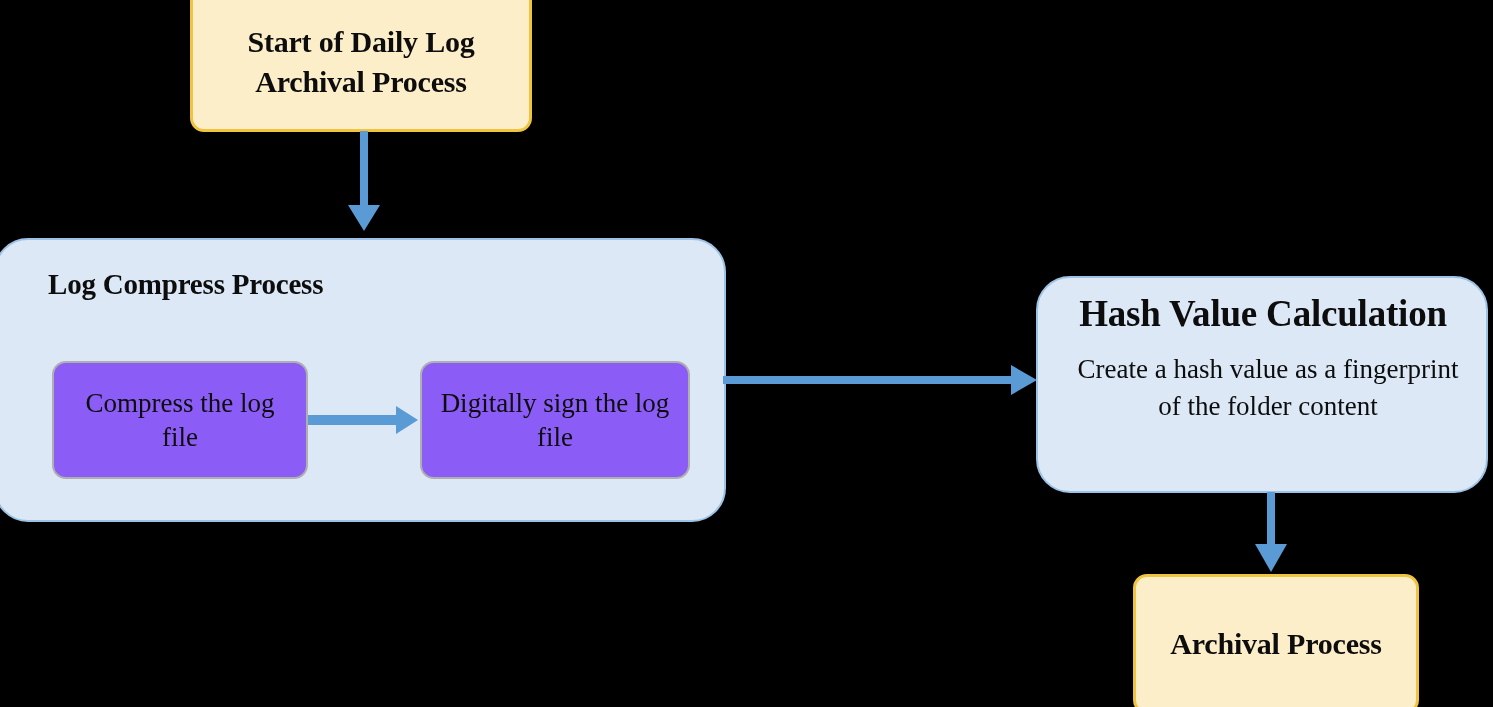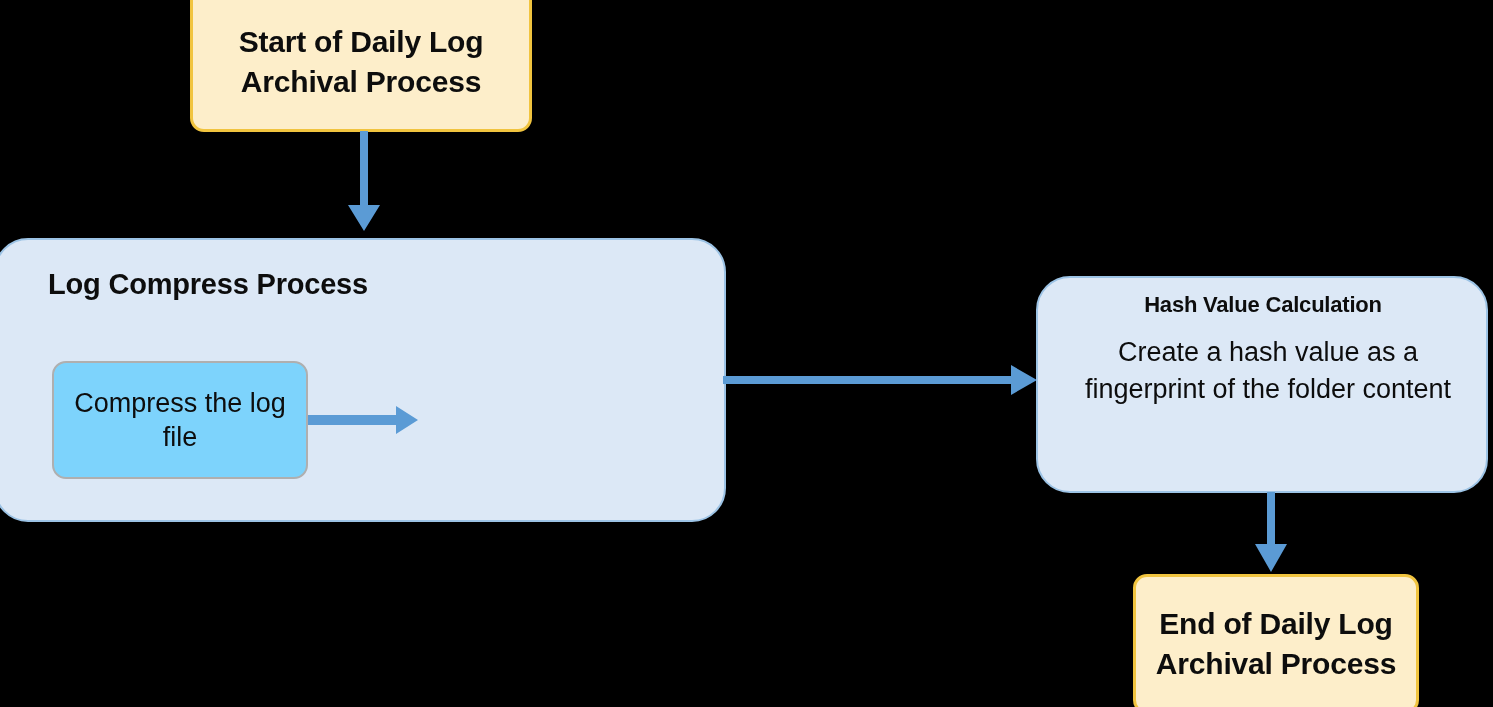--- a/index.html
+++ b/index.html
@@ -6,21 +6,21 @@
     margin: 0;
     padding: 0;
     background: #000000;
   }
   #canvas {
     position: relative;
     width: 1493px;
     height: 707px;
     background: #000000;
     overflow: hidden;
-    font-family: Liberation Sans, sans-serif;
+    font-family: Liberation Serif, serif;
   }
 
   .node {
     position: absolute;
     box-sizing: border-box;
     display: flex;
     flex-direction: column;
     justify-content: center;
     color: #0d0d0d;
   }
@@ -77,21 +77,21 @@
     font-weight: bold;
     font-size: 29px;
     letter-spacing: -0.2px;
     white-space: nowrap;
   }
 
   
   .step-box {
     position: absolute;
     box-sizing: border-box;
-    background: #7dd3fc;
+    background: #8b5cf6;
     border: 2px solid #AFAFAF;
     border-radius: 14px;
     display: flex;
     align-items: center;
     justify-content: center;
     text-align: center;
     font-size: 27px;
     line-height: 1.26;
     color: #0d0d0d;
     padding: 0 12px;
@@ -116,21 +116,21 @@
     left: 1036px;
     top: 276px;
     width: 452px;
     height: 217px;
     padding: 14px 22px 10px 34px;
     justify-content: flex-start;
   }
 
   #hash-title {
     font-weight: bold;
-    font-size: 22px;
+    font-size: 37px;
     text-align: center;
     letter-spacing: -0.2px;
     margin-bottom: 16px;
     padding-right: 10px;
   }
 
   #hash-body {
     font-size: 27px;
     line-height: 1.37;
     text-align: center;
@@ -156,20 +156,21 @@
     <svg width="56" height="108" viewBox="0 0 56 108">
       <path d="M24,0 L32,0 L32,74 L44,74 L28,100 L12,74 L24,74 Z" fill="#5B9BD5"></path>
     </svg>
   </div>
 
   <div class="node group-container" id="log-archival-group">
     <div id="log-archival-title">Log Compress Process</div>
 
     <div class="step-box" id="step-compress">Compress the log file</div>
 
+    <div class="step-box" id="step-sign">Digitally sign the log file</div>
 
     <div class="arrow" style="left:312px; top:164px;">
       <svg width="112" height="32" viewBox="0 0 112 32">
         <path d="M0,11 L88,11 L88,2 L110,16 L88,30 L88,21 L0,21 Z" fill="#5B9BD5"></path>
       </svg>
     </div>
   </div>
 
   <div class="arrow" id="arrow-group-to-hash" style="left:723px; top:362px;">
     <svg width="316" height="36" viewBox="0 0 316 36">
@@ -182,17 +183,16 @@
     <div id="hash-body">Create a hash value as a fingerprint of the folder content</div>
   </div>
 
   <div class="arrow" id="arrow-hash-down" style="left:1243px; top:492px;">
     <svg width="56" height="84" viewBox="0 0 56 84">
       <path d="M24,0 L32,0 L32,52 L44,52 L28,80 L12,52 L24,52 Z" fill="#5B9BD5"></path>
     </svg>
   </div>
 
   <div class="node terminator" id="end-box">
-    <span>End of Daily Log</span>
     <span>Archival Process</span>
   </div>
 
 </div>
 
 </body></html>

